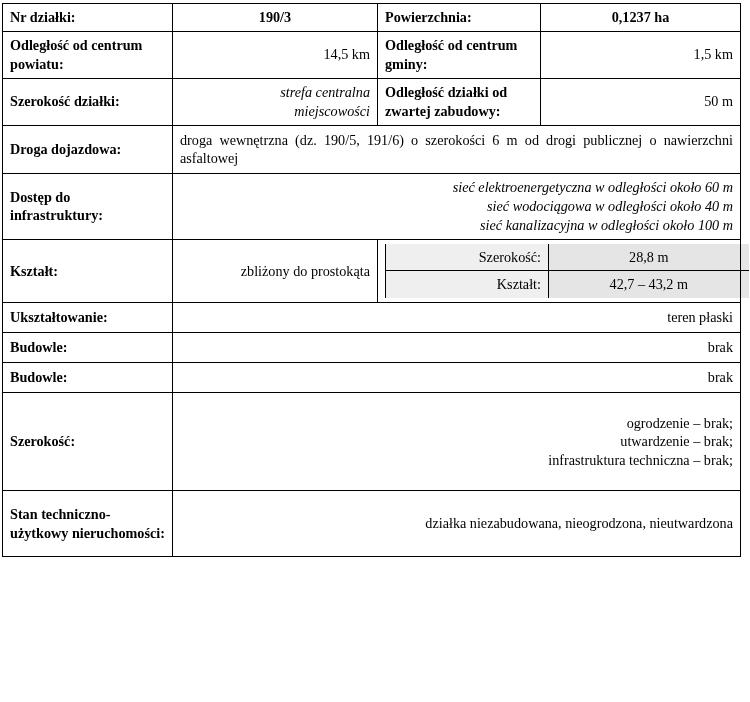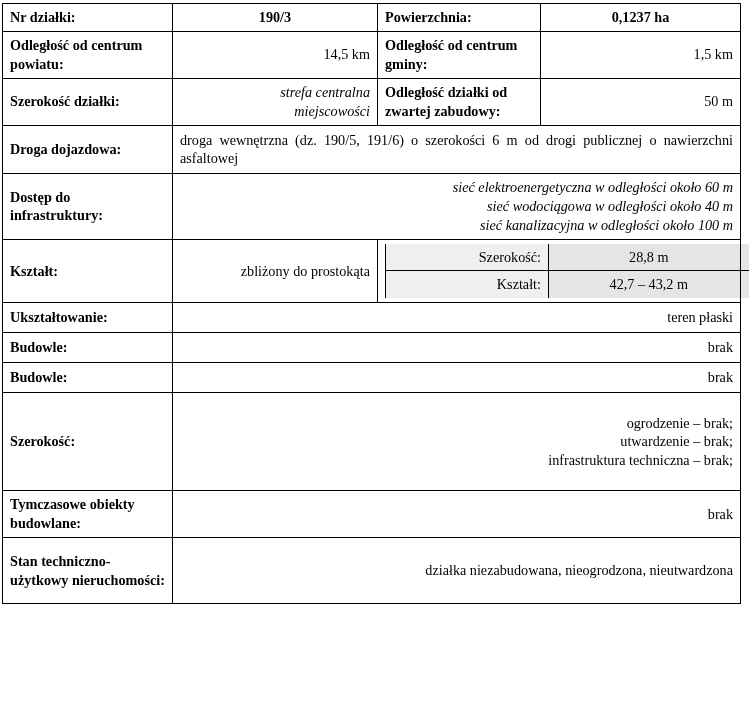--- a/index.html
+++ b/index.html
@@ -186,24 +186,20 @@
         <td class="val-l" colspan="3">brak</td>
       </tr>
 
       <tr style="height:98px">
         <td class="lbl">Szerokość:</td>
         <td class="val-l spaced" colspan="3">ogrodzenie – brak;
 utwardzenie – brak;
 infrastruktura techniczna – brak;</td>
       </tr>
 
-      <tr style="height:47px">
-        <td class="lbl tall">Tymczasowe obiekty budowlane:</td>
-        <td class="val-l" colspan="3">brak</td>
-      </tr>
 
       <tr style="height:66px">
         <td class="lbl tall">Stan techniczno-użytkowy nieruchomości:</td>
         <td class="val-l" colspan="3">działka niezabudowana, nieogrodzona, nieutwardzona</td>
       </tr>
 
     </tbody>
   </table>
 </div>
 

